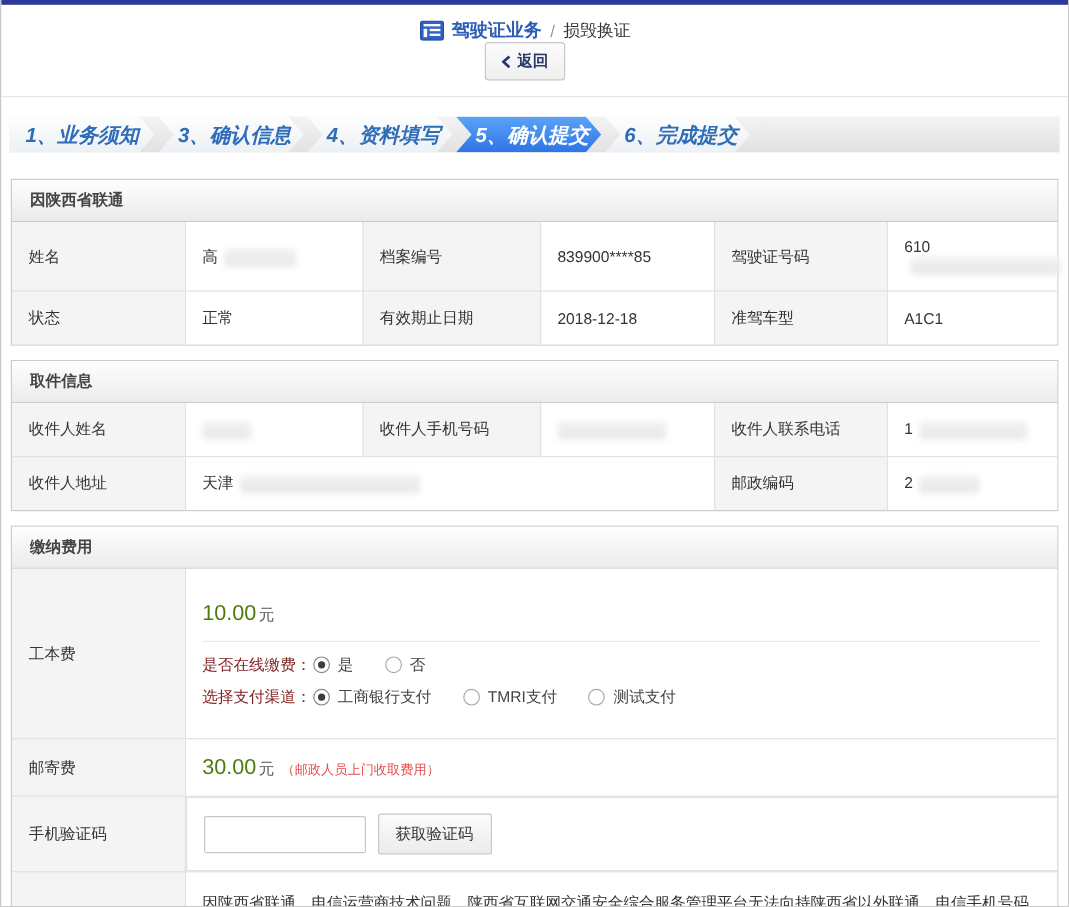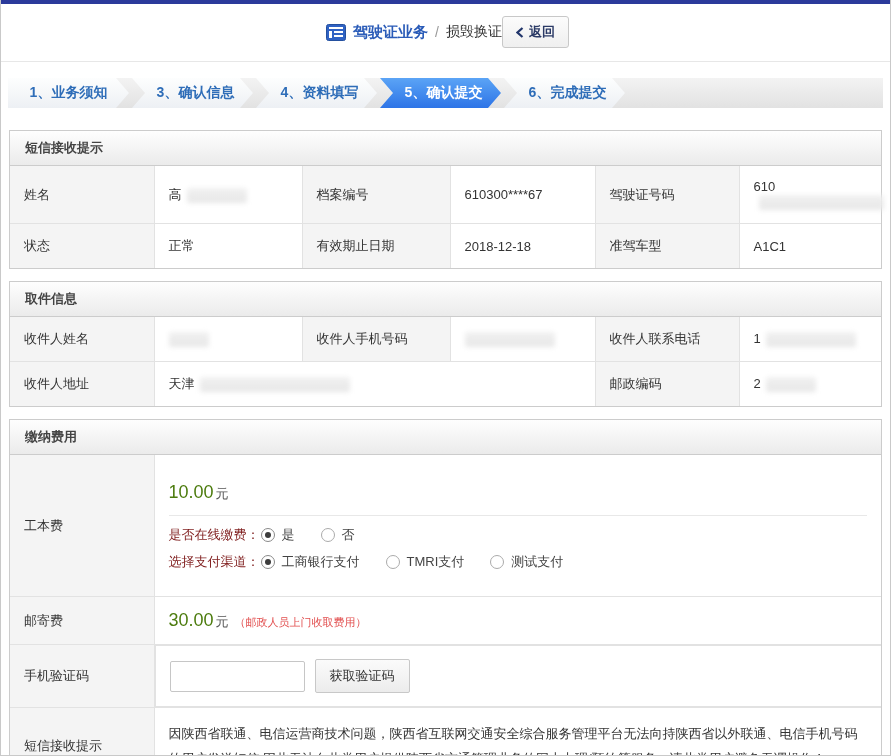--- a/index.html
+++ b/index.html
@@ -2,35 +2,35 @@
 <html><head>
 <meta charset="utf-8">
 <style>
   * { box-sizing: border-box; margin: 0; padding: 0; }
   html,body { width: 891px; height: 756px; background:#fff; }
   body { font-family: "Liberation Sans", "DejaVu Sans", sans-serif; font-size: 13px; color:#333; }
   .page { width: 891px; height: 756px; border:1px solid #c9c9c9; border-top:none; background:#fff; overflow:hidden; }
   .topbar { height:4px; background:#2b3a9b; }
 
   
-  header { display:flex; align-items:center; justify-content:center; padding:12px 16px 13px 20px; border-bottom:1px solid #e7e7e7; }
+  header { display:flex; align-items:center; justify-content:flex-start; padding:12px 16px 13px 0; border-bottom:1px solid #e7e7e7;flex-direction:column; }
   .header-left { display:flex; align-items:center; gap:7px; }
   .doc-icon { display:inline-flex; }
   .title { color:#2b5cb8; font-weight:bold; font-size:15px; cursor:pointer; }
   .crumb-sep { color:#999; font-size:14px; }
   .subtitle { color:#333; font-size:14px; }
   .back-btn { display:inline-flex; align-items:center; gap:5px; padding:6px 13px; font-size:13px; color:#2b3a66; font-weight:bold;
     background:linear-gradient(#fcfcfc,#efefef); border:1px solid #c8c8c8; border-radius:3px; cursor:pointer;
     font-family:inherit; }
 
   
   .steps { display:flex; height:30px; margin:16px 7px 0 7px; background:linear-gradient(#f3f3f3,#e2e2e2); }
   .step { flex:0 0 121px; margin-right:3px; display:flex; align-items:center; justify-content:center;
-    font-size:14px; font-weight:bold; color:#2e6db8; background:linear-gradient(#fdfefe,#edf0f4);
-    clip-path: polygon(0 0, calc(100% - 13px) 0, 100% 50%, calc(100% - 13px) 100%, 0 100%, 13px 50%); padding-left:6px; }
+    font-size:17px; font-weight:bold; color:#2e6db8; background:linear-gradient(#fdfefe,#edf0f4);
+    clip-path: polygon(0 0, calc(100% - 13px) 0, 100% 50%, calc(100% - 13px) 100%, 0 100%, 13px 50%); padding-left:6px;font-style:italic; }
   .step.first { clip-path: polygon(0 0, calc(100% - 13px) 0, 100% 50%, calc(100% - 13px) 100%, 0 100%); padding-left:0; }
   .step.on { background:linear-gradient(#5ba4f6,#2d74e7); color:#fff; }
   .steps .filler { flex:1; }
 
   
   .section { margin:12px 8px 0 8px; border:1px solid #ccc; }
   .section.first { margin-top:22px; }
   .section-hd { padding:8px 15px; font-weight:bold; color:#444; background:linear-gradient(#fefefe,#ebebeb); border-bottom:1px solid #ccc; }
   table { width:100%; border-collapse:collapse; table-layout:fixed; }
   td, th { border:1px solid #e2e2e2; font-size:13px; font-weight:normal; vertical-align:middle; }
@@ -108,36 +108,36 @@
     <div class="step on">
         <span>5、确认提交</span>
       </div>
     <div class="step">
         <span>6、完成提交</span>
       </div>
     <div class="filler"></div>
   </div>
 
   <div class="section first">
-    <div class="section-hd">短信接收提示</div>
+    <div class="section-hd">因陕西省联通</div>
     <table>
       <colgroup>
           <col style="width:144px">
           <col style="width:148px">
           <col style="width:148px">
           <col style="width:145px">
           <col style="width:144px">
           <col>
         </colgroup>
       <tbody>
           <tr>
         <th class="lbl">姓名</th>
         <td class="val"><span>高</span><span class="redact w60"></span></td>
         <th class="lbl">档案编号</th>
-        <td class="val">610300****67</td>
+        <td class="val">839900****85</td>
         <th class="lbl">驾驶证号码</th>
         <td class="val"><span>610</span><span class="redact w120"></span></td>
       </tr>
       <tr>
         <th class="lbl">状态</th>
         <td class="val">正常</td>
         <th class="lbl">有效期止日期</th>
         <td class="val">2018-12-18</td>
         <th class="lbl">准驾车型</th>
         <td class="val">A1C1</td>

